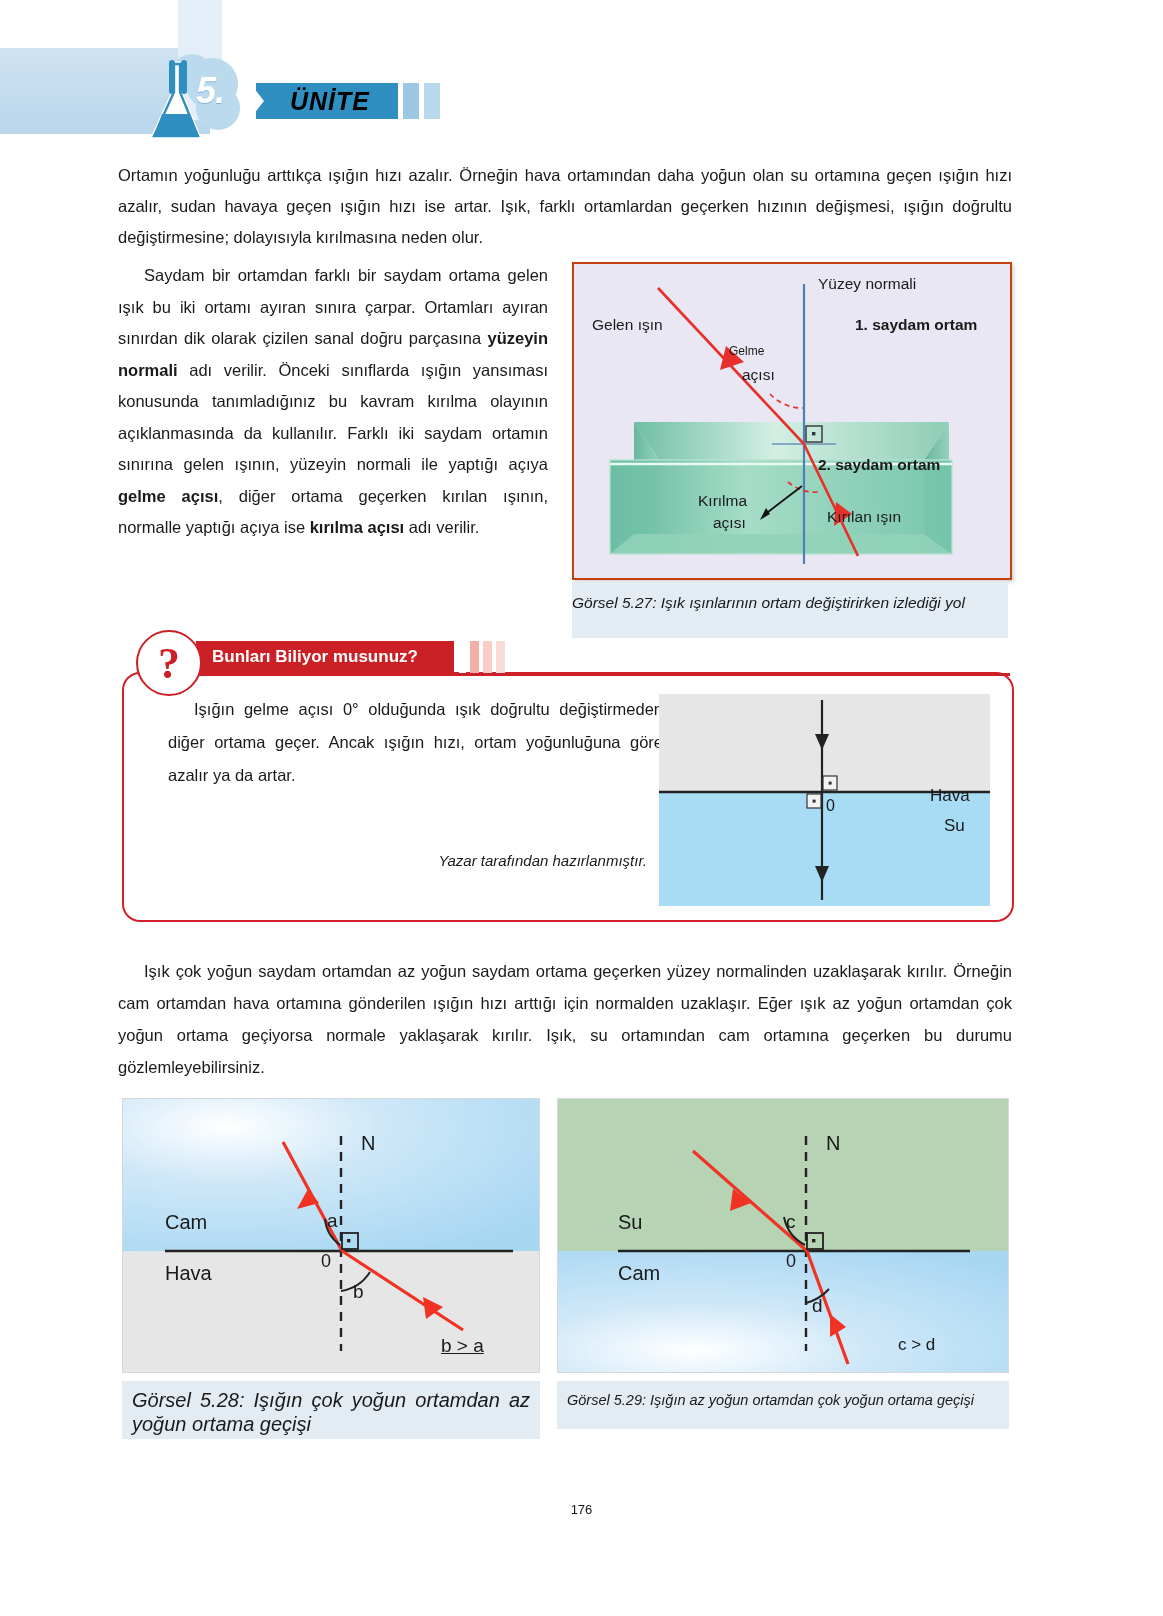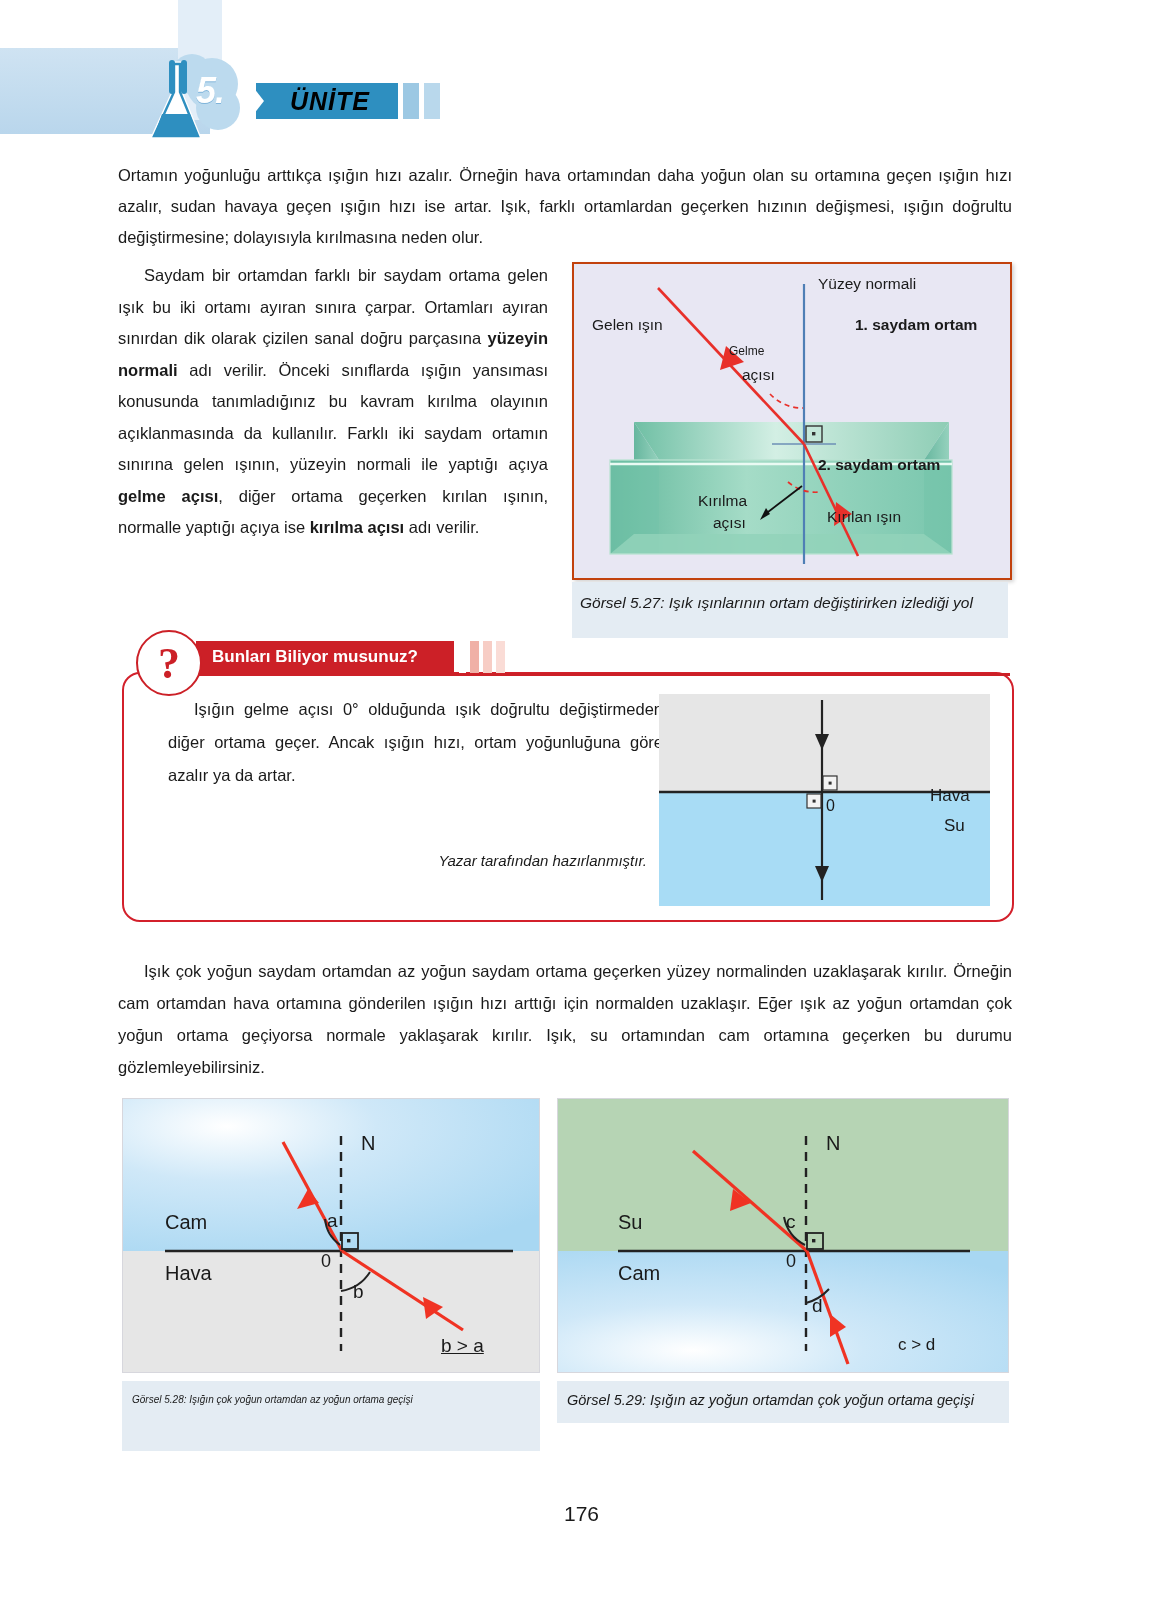--- a/index.html
+++ b/index.html
@@ -43,21 +43,21 @@
     color:#1a1a1a;
   }
   .ind{display:inline-block;width:26px;}
 
   
   .fig527{position:absolute;left:572px;top:262px;width:436px;height:314px;
     background:#e8e7f3;border:2px solid #c2410c;
     box-shadow:2px 2px 4px rgba(0,0,0,.18);}
   .cap527{position:absolute;left:572px;top:582px;width:436px;height:56px;
     background:#e4ecf3;font-size:15.5px;font-style:italic;line-height:25px;
-    padding:8px 12px 0 8px;box-sizing:border-box;}
+    padding:8px 12px 0 0;box-sizing:border-box;}
 
   
   .dyk-box{position:absolute;left:122px;top:672px;width:888px;height:246px;
     border:2.2px solid #d3202b;border-radius:18px;background:#fff;}
   .dyk-ribbon{position:absolute;left:196px;top:641px;width:258px;height:32px;
     background:#cc2027;color:#fff;font-weight:bold;font-size:17px;
     display:flex;align-items:center;padding-left:16px;box-sizing:border-box;}
   .dyk-rule{position:absolute;left:196px;top:673px;width:814px;height:3px;background:#cc2027;}
   .dyk-qmark{position:absolute;left:136px;top:630px;width:62px;height:62px;
     border-radius:50%;background:#fff;border:2.4px solid #cc2027;
@@ -73,29 +73,29 @@
     font-size:16.5px;line-height:33px;text-align:justify;margin-left:16px;}
   .dyk-attr{position:absolute;left:152px;top:824px;width:495px;text-align:right;
     font-size:15px;font-style:italic;margin-top:28px;}
   .fig-dyk{position:absolute;left:659px;top:694px;width:331px;height:212px;}
 
   
   .figL{position:absolute;left:122px;top:1098px;width:418px;height:275px;
     border:1px solid #d7d7dd;box-sizing:border-box;}
   .figR{position:absolute;left:557px;top:1098px;width:452px;height:275px;
     border:1px solid #d7d7dd;box-sizing:border-box;}
-  .capL{position:absolute;left:122px;top:1381px;width:418px;height:70px;
-    background:#e4ecf3;font-size:10px;font-style:italic;line-height:24px;
+  .capL{position:absolute;left:122px;top:1381px;width:418px;height:58px;
+    background:#e4ecf3;font-size:20px;font-style:italic;line-height:24px;
     padding:7px 10px 17px 10px;box-sizing:border-box;text-align:justify;}
-  .capR{position:absolute;left:557px;top:1381px;width:452px;height:42px;
+  .capR{position:absolute;left:557px;top:1381px;width:452px;height:48px;
     background:#e4ecf3;font-size:14.5px;font-style:italic;line-height:24px;
     padding:7px 10px 0 10px;box-sizing:border-box;text-align:justify;}
 
   .pageno{position:absolute;left:0;top:1502px;width:1163px;text-align:center;
-    font-size:21px;color:#1a1a1a;}
+    font-size:13px;color:#1a1a1a;}
 
   svg{display:block;}
 </style>
 </head>
 <body>
 
 <div class="header-band">
   <div class="band-blue"></div>
   <div class="band-blue-light"></div>
 

